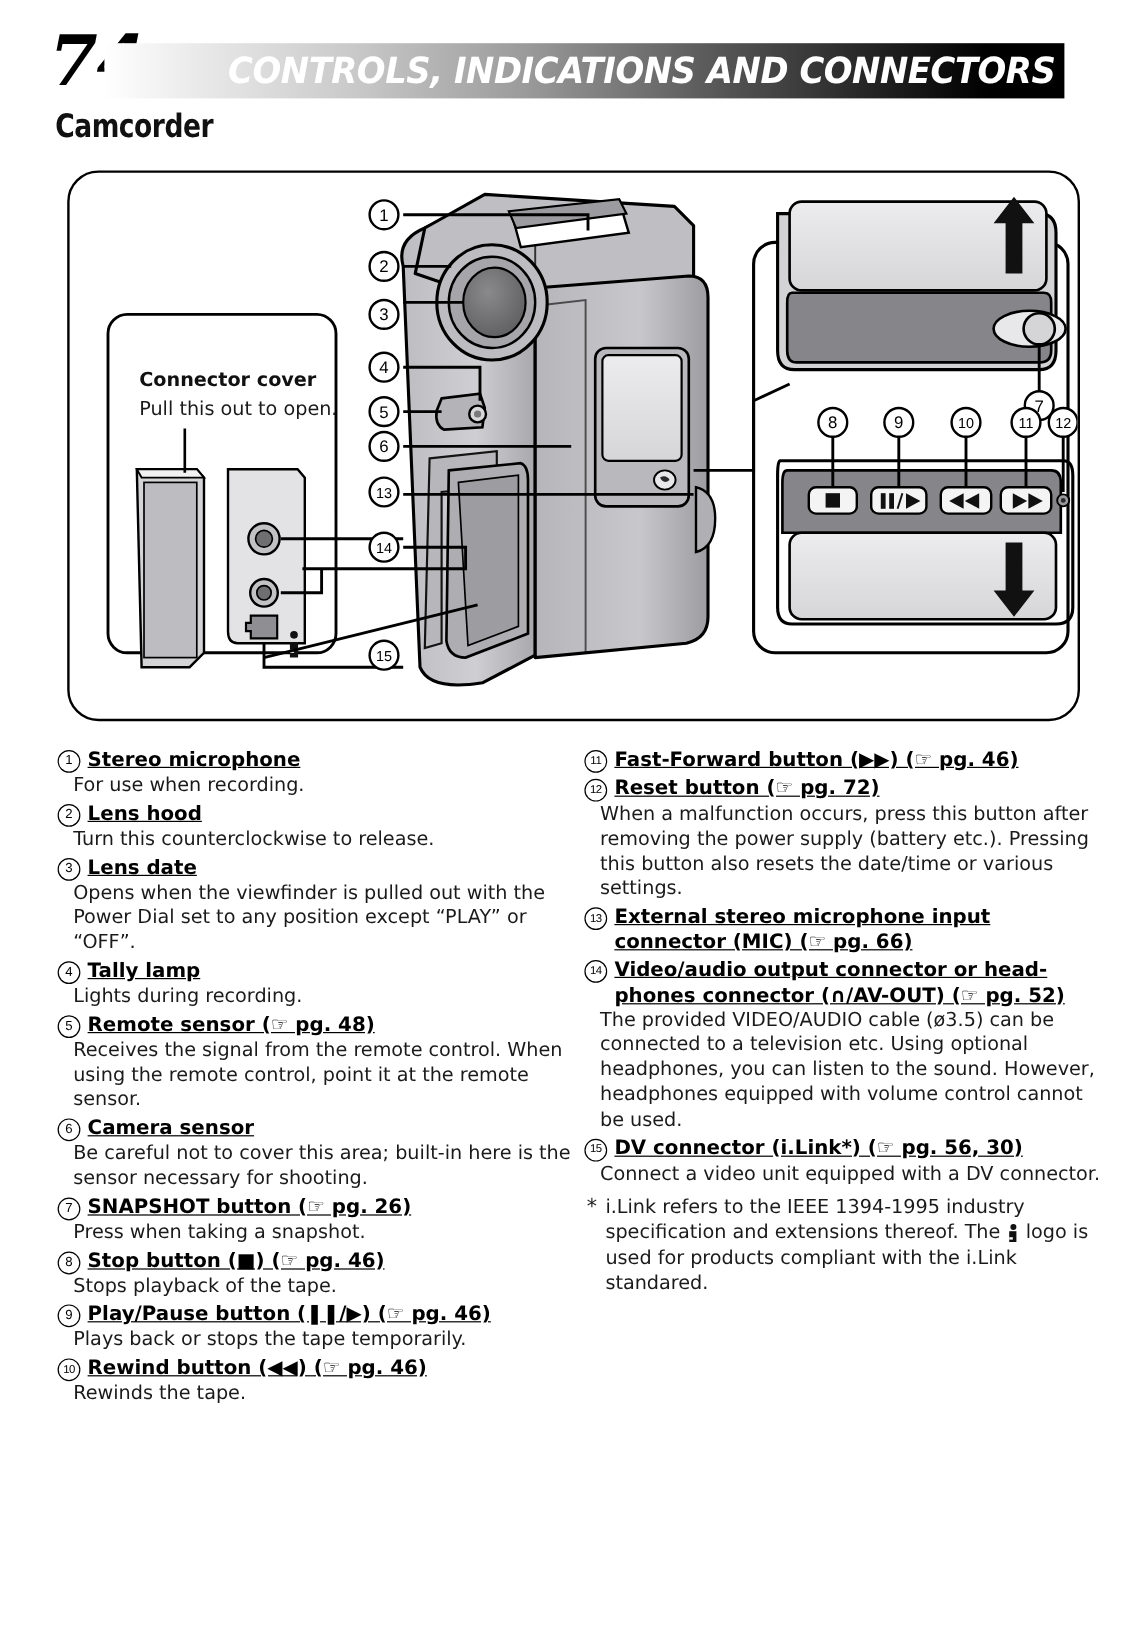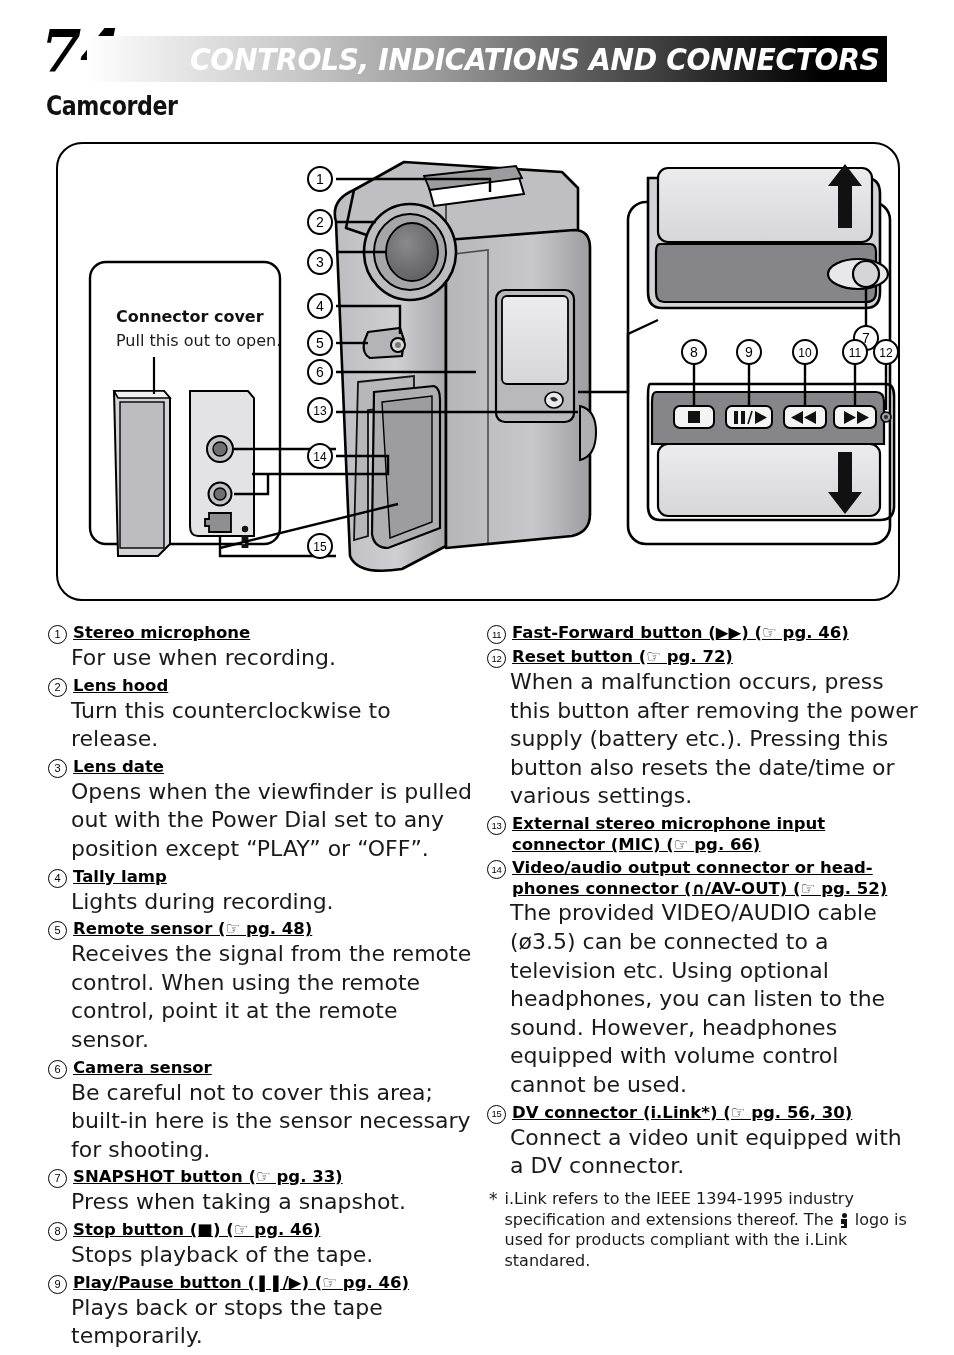--- a/index.html
+++ b/index.html
@@ -55,22 +55,22 @@
   }
   .num{
     flex:0 0 auto;display:inline-flex;align-items:center;justify-content:center;
     width:17px;height:17px;border:1.2px solid #000;border-radius:50%;
     font-family:"Liberation Sans", sans-serif;
     font-size:11px;font-weight:normal;line-height:1;margin-top:3px;
   }
   .num.wide{font-size:9.5px;letter-spacing:-0.4px;}
   .title-text{flex:1 1 auto;text-decoration:underline;}
   .desc{
-    margin-left:23px;font-family:"DejaVu Sans", sans-serif;
-    font-size:22px;line-height:1.3;color:#1a1a1a;font-weight:normal;
+    margin-left:13px;font-family:"DejaVu Sans", sans-serif;
+    font-size:16px;line-height:1.3;color:#1a1a1a;font-weight:normal;
   }
   .footnote{
     display:flex;gap:7px;margin-top:8px;margin-left:2px;
     font-family:"DejaVu Sans", sans-serif;font-size:16px;line-height:1.3;color:#1a1a1a;
   }
   .footnote .star{flex:0 0 auto;font-size:17px;line-height:1.25;}
   .ilink-inline{
     display:inline-block;width:9px;height:15px;vertical-align:-3px;position:relative;margin:0 1px;
   }
   .ilink-inline i{position:absolute;background:#111;display:block;}
@@ -346,21 +346,21 @@
     <div class="entry">
       <div class="entry-head">
           <span class="num">6</span>
           <span class="title-text">Camera sensor</span>
         </div>
       <div class="desc">Be careful not to cover this area; built-in here is the sensor necessary for shooting.</div>
     </div>
     <div class="entry">
       <div class="entry-head">
           <span class="num">7</span>
-          <span class="title-text">SNAPSHOT button (☞ pg. 33)</span>
+          <span class="title-text">SNAPSHOT button (☞ pg. 26)</span>
         </div>
       <div class="desc">Press when taking a snapshot.</div>
     </div>
     <div class="entry">
       <div class="entry-head">
           <span class="num">8</span>
           <span class="title-text">Stop button (■) (☞ pg. 46)</span>
         </div>
       <div class="desc">Stops playback of the tape.</div>
     </div>

